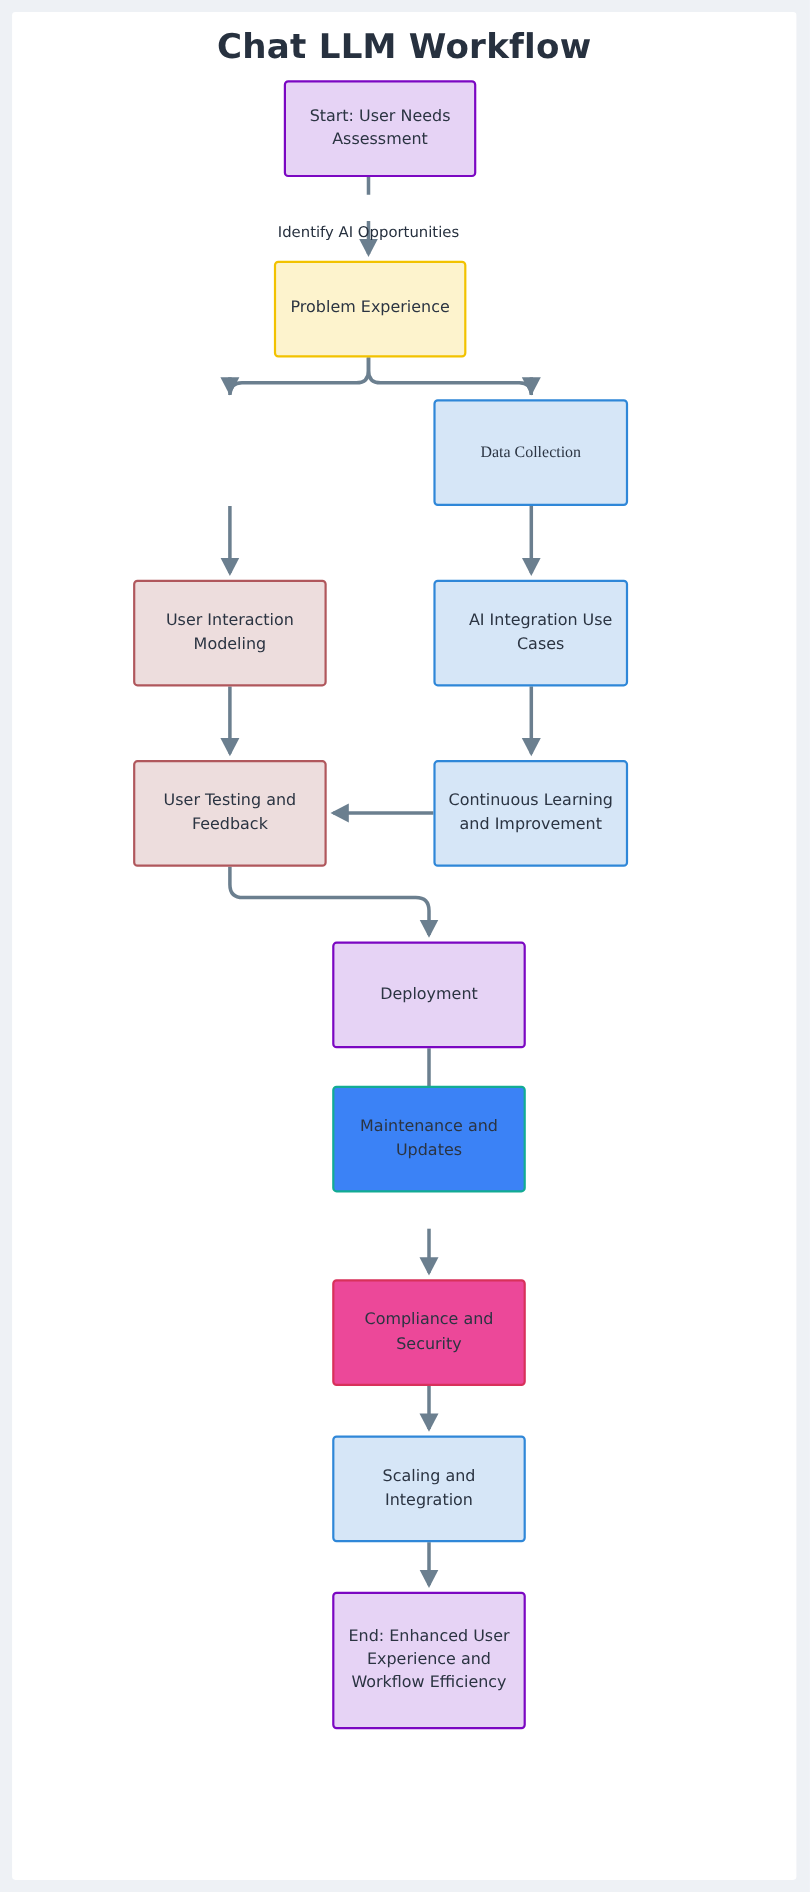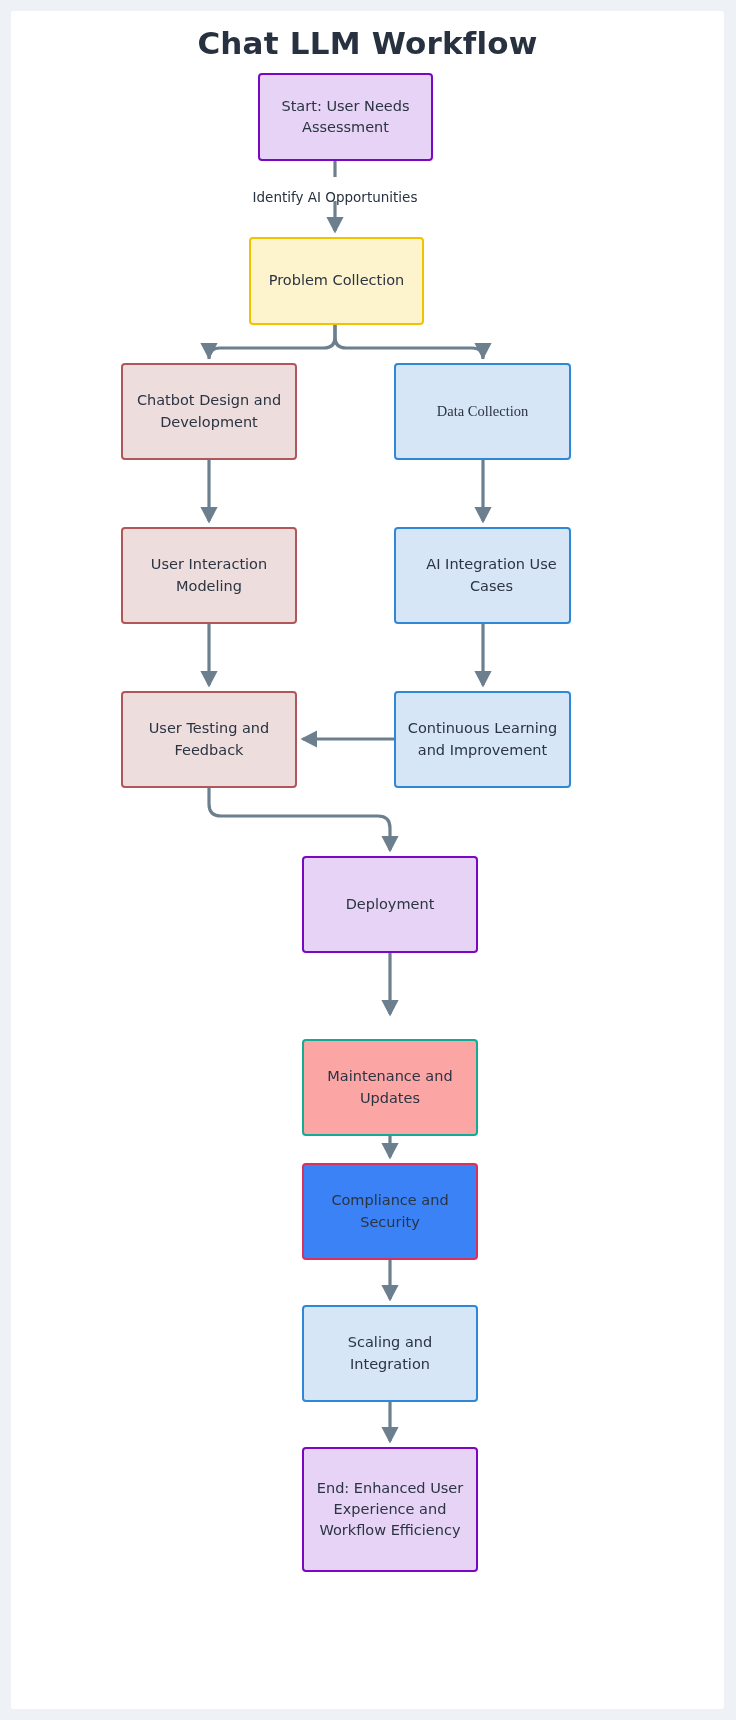--- a/index.html
+++ b/index.html
@@ -105,26 +105,23 @@
         <path d="M379,1249 L379,1288"></path>
         <path d="M379,1391 L379,1430"></path>
       </g>
     </svg>
 
     <div class="node" style="left:247px; top:62px; width:175px; height:88px; background:#e6d3f5; border-color:#7b07c2;">
       <span>Start: User Needs Assessment</span>
     </div>
 
     <div class="node" style="left:238px; top:226px; width:175px; height:88px; background:#fdf3cd; border-color:#f2c200;">
-      <span>Problem Collection</span>
+      <span>Problem Experience</span>
     </div>
 
-    <div class="node" style="left:110px; top:352px; width:176px; height:97px; background:#eddddd; border-color:#b0575c;">
-      <span>Chatbot Design and Development</span>
-    </div>
 
     <div class="node" style="left:383px; top:352px; width:177px; height:97px; background:#d6e6f7; border-color:#2f87d8;font-family:Liberation Serif, serif;">
       <span>Data Collection</span>
     </div>
 
     <div class="node" style="left:110px; top:516px; width:176px; height:97px; background:#eddddd; border-color:#b0575c;">
       <span>User Interaction Modeling</span>
     </div>
 
     <div class="node" style="left:383px; top:516px; width:177px; height:97px; background:#d6e6f7; border-color:#2f87d8;padding-left:28px;">
@@ -136,32 +133,32 @@
     </div>
 
     <div class="node" style="left:291px; top:845px; width:176px; height:97px; background:#e6d3f5; border-color:#7b07c2;">
       <span>Deployment</span>
     </div>
 
     <div class="node" style="left:383px; top:680px; width:177px; height:97px; background:#d6e6f7; border-color:#2f87d8;">
       <span>Continuous Learning and Improvement</span>
     </div>
 
-    <div class="node" style="left:291px; top:1028px; width:176px; height:97px; background:#fca5a5; border-color:#12ab94;">
+    <div class="node" style="left:291px; top:976px; width:176px; height:97px; background:#3b82f6; border-color:#12ab94;">
       <span>Maintenance and Updates</span>
     </div>
 
-    <div class="node" style="left:291px; top:1152px; width:176px; height:97px; background:#3b82f6; border-color:#d8315b;">
+    <div class="node" style="left:291px; top:1152px; width:176px; height:97px; background:#ec4899; border-color:#d8315b;">
       <span>Compliance and Security</span>
     </div>
 
     <div class="node" style="left:291px; top:1294px; width:176px; height:97px; background:#d6e6f7; border-color:#2f87d8;">
       <span>Scaling and Integration</span>
     </div>
 
     <div class="node" style="left:291px; top:1436px; width:176px; height:125px; background:#e6d3f5; border-color:#7b07c2;">
       <span>End: Enhanced User Experience and Workflow Efficiency</span>
     </div>
 
-    <div class="edge-label" style="left:324px; top:178px;">Identify AI Opportunities</div>
+    <div class="edge-label" style="left:324px; top:192px;">Identify AI Opportunities</div>
 
   </div>
 </div>
 
 </body></html>

